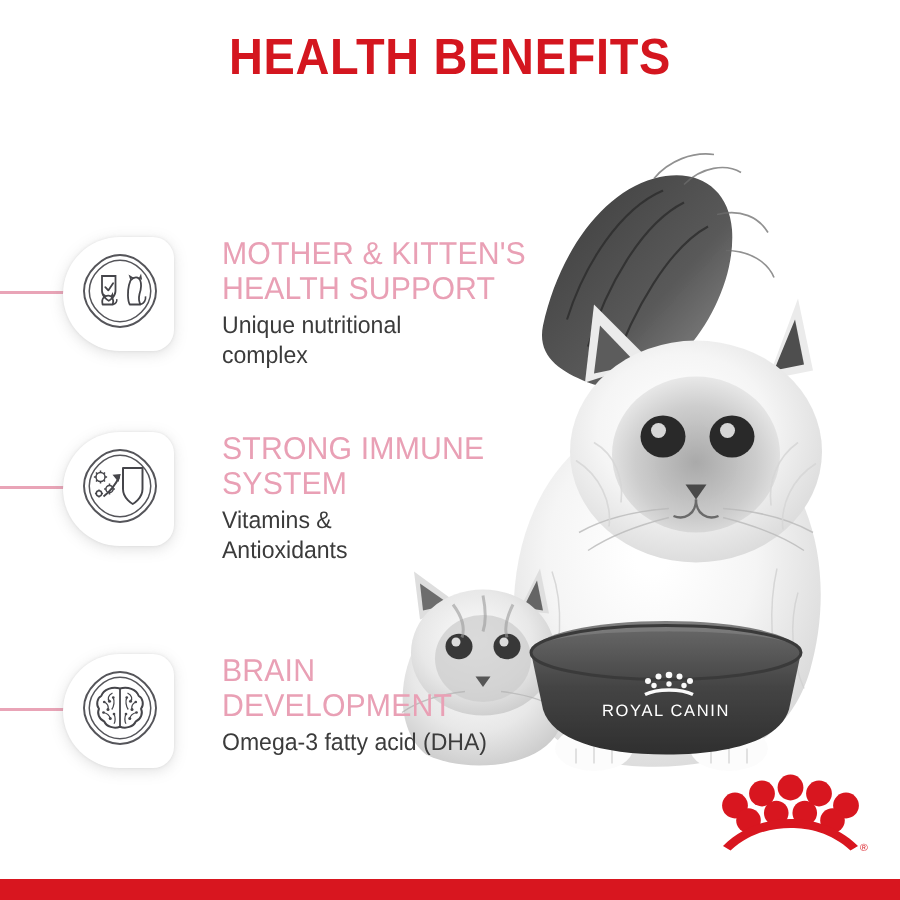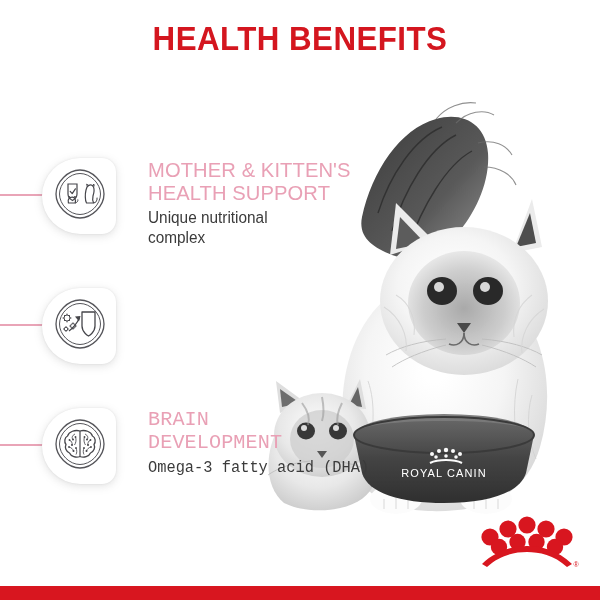--- a/index.html
+++ b/index.html
@@ -49,21 +49,21 @@
 
   
   .benefit {
     position: absolute;
     left: 0;
     width: 360px;
     height: 120px;
   }
   #benefit-0 { top: 158px; }
   #benefit-1 { top: 288px; }
-  #benefit-2 { top: 408px; font-family: Liberation Mono, monospace; }
+  #benefit-2 { top: 436px; }
 
   .lead-line {
     position: absolute;
     left: 0;
     top: 36px;
     width: 52px;
     height: 1.6px;
     background: #e9a4b7;
   }
 
@@ -369,20 +369,26 @@
               <path d="M22.4 29 L 23.6 29"></path>
             <circle cx="13" cy="32" r="1.8"></circle>
             <path d="M13 29.3 L 13 30.2"></path>
               <path d="M13 33.8 L 13 34.7"></path>
             <path d="M10.3 32 L 11.2 32"></path>
               <path d="M14.8 32 L 15.7 32"></path>
           </g>
         </svg>
       </span>
     </div>
+    <div class="benefit-text">
+      <div class="benefit-heading">STRONG IMMUNE
+SYSTEM</div>
+      <div class="benefit-sub">Vitamins &amp;
+Antioxidants</div>
+    </div>
   </div>
 
   <div class="benefit" id="benefit-2">
     <div class="lead-line"></div>
     <div class="icon-card">
       <span>
         <svg width="54" height="54" viewBox="0 0 54 54" xmlns="http://www.w3.org/2000/svg">
           <path d="M27 3 C 39 3, 51 15, 51 27 C 51 39, 39 51, 27 51 C 15 51, 3 39, 3 27 C 3 15, 15 3, 27 3 Z" fill="none" stroke="#55555a" stroke-width="1.3"></path>
           <path d="M27 6.5 C 37.5 6.5, 47.5 16.5, 47.5 27 C 47.5 37.5, 37.5 47.5, 27 47.5 C 16.5 47.5, 6.5 37.5, 6.5 27 C 6.5 16.5, 16.5 6.5, 27 6.5 Z" fill="none" stroke="#55555a" stroke-width="1"></path>
 

